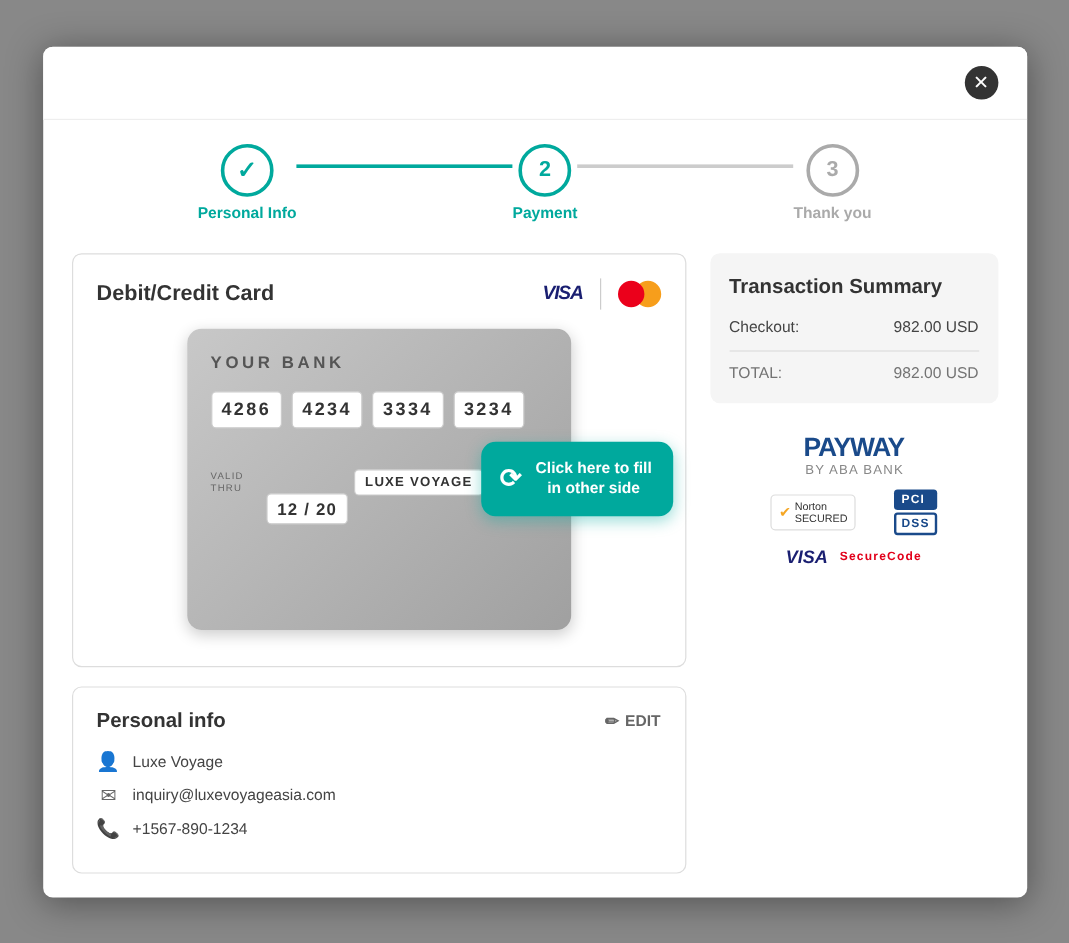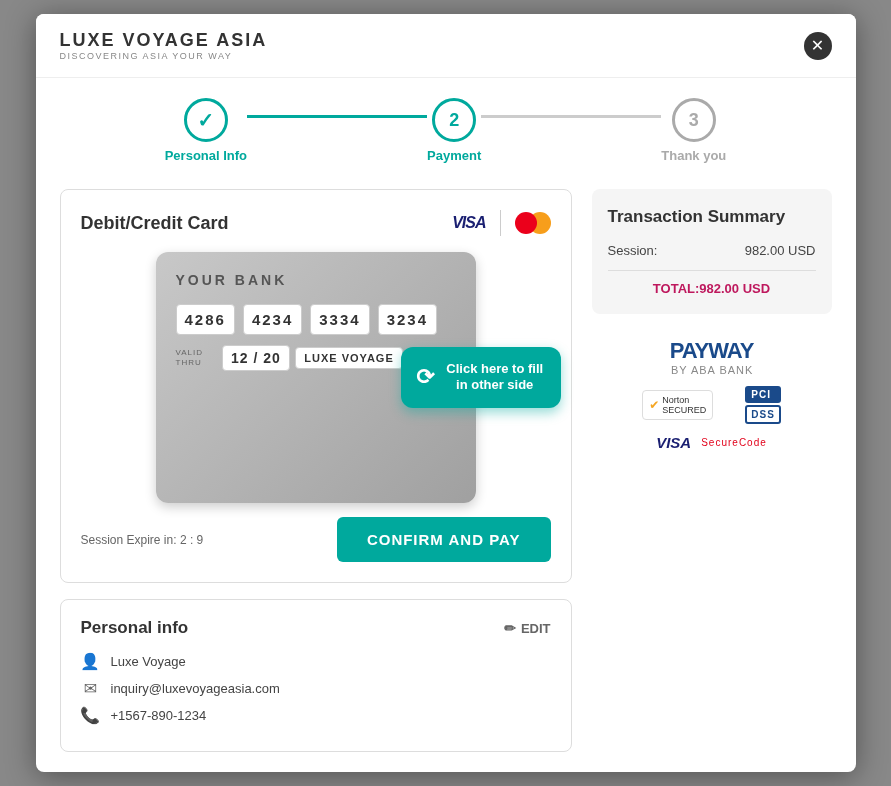--- a/index.html
+++ b/index.html
@@ -269,20 +269,21 @@
     }
     .valid-date-box {
       background: #fff;
       border: 1px solid #ccc;
       border-radius: 4px;
       padding: 4px 8px;
       font-size: 14px;
       font-weight: 600;
       color: #333;
       letter-spacing: 1px;
+      margin-top: 44px;
     }
     .cardholder-box {
       background: #fff;
       border: 1px solid #ccc;
       border-radius: 4px;
       padding: 4px 8px;
       font-size: 11px;
       font-weight: 600;
       color: #333;
       letter-spacing: 1px;
@@ -412,24 +413,24 @@
       font-size: 13px;
       color: #444;
     }
     .summary-divider {
       border: none;
       border-top: 1px solid #ddd;
       margin: 10px 0;
     }
     .summary-total-row {
       display: flex;
-      justify-content: center;
+      justify-content: space-between;
       font-size: 13px;
-      font-weight: 700;
-      color: #be185d;
+      font-weight: 400;
+      color: #737373;
     }
 
     
     .payment-logos {
       display: flex;
       flex-direction: column;
       align-items: center;
       gap: 10px;
       margin-top: 8px;
     }
@@ -453,24 +454,20 @@
       color: #f5a623;
       font-size: 12px;
     }
   </style>
 </head>
 <body>
 
 <div class="modal-overlay">
 
   <div class="modal-header">
-    <div class="logo-area">
-      <span class="logo-name">LUXE VOYAGE ASIA</span>
-      <span class="logo-sub">DISCOVERING ASIA YOUR WAY</span>
-    </div>
     <button class="close-btn">✕</button>
   </div>
 
   <div class="steps-bar">
     <div class="step-item">
       <div class="step-circle completed">
         <span class="checkmark">✓</span>
       </div>
       <span class="step-label">Personal Info</span>
     </div>
@@ -524,24 +521,20 @@
               <span class="cardholder-box">LUXE VOYAGE</span>
               <span class="card-visa-bottom">VISA</span>
             </div>
           </div>
           <button class="flip-button">
               <span style="font-size: 22px;">⟳</span>
               <span>Click here to fill in other side</span>
             </button>
         </div>
 
-        <div class="session-confirm-row">
-          <span class="session-text">Session Expire in: 2 : 9</span>
-          <button class="confirm-btn">CONFIRM AND PAY</button>
-        </div>
       </div>
 
       <div class="personal-section">
         <div class="personal-header">
           <span class="personal-title">Personal info</span>
           <a class="edit-link">
             <span class="edit-icon">✏</span>
             <span>EDIT</span>
           </a>
         </div>
@@ -559,21 +552,21 @@
         </div>
       </div>
 
     </div>
 
     <div class="right-panel">
 
       <div class="summary-section">
         <div class="summary-title">Transaction Summary</div>
         <div class="summary-row">
-          <span>Session:</span>
+          <span>Checkout:</span>
           <span>982.00 USD</span>
         </div>
         <hr class="summary-divider">
         <div class="summary-total-row">
           <span>TOTAL:</span>
           <span>982.00 USD</span>
         </div>
       </div>
 
       <div class="payment-logos">
@@ -586,20 +579,20 @@
             <span class="norton-check">✔</span>
             <span>Norton<br>SECURED</span>
           </div>
           <div style="display:flex;flex-direction:column;gap:2px;margin-left:24px;">
             <div style="background:#1a4a8a;color:#fff;font-size:10px;font-weight:700;padding:3px 6px;border-radius:3px;letter-spacing:1px;">PCI</div>
             <div style="border:2px solid #1a4a8a;color:#1a4a8a;font-size:10px;font-weight:700;padding:2px 4px;border-radius:3px;letter-spacing:1px;">DSS</div>
           </div>
         </div>
         <div style="display:flex;gap:10px;align-items:center;">
           <span style="font-size:15px;font-weight:900;font-style:italic;color:#1a1f71;">VISA</span>
-          <span style="font-size:10px;color:#e2001a;font-weight:400;letter-spacing:1px;">SecureCode</span>
+          <span style="font-size:10px;color:#e2001a;font-weight:700;letter-spacing:1px;">SecureCode</span>
         </div>
       </div>
 
     </div>
   </div>
 
 </div>
 
 </body></html>

